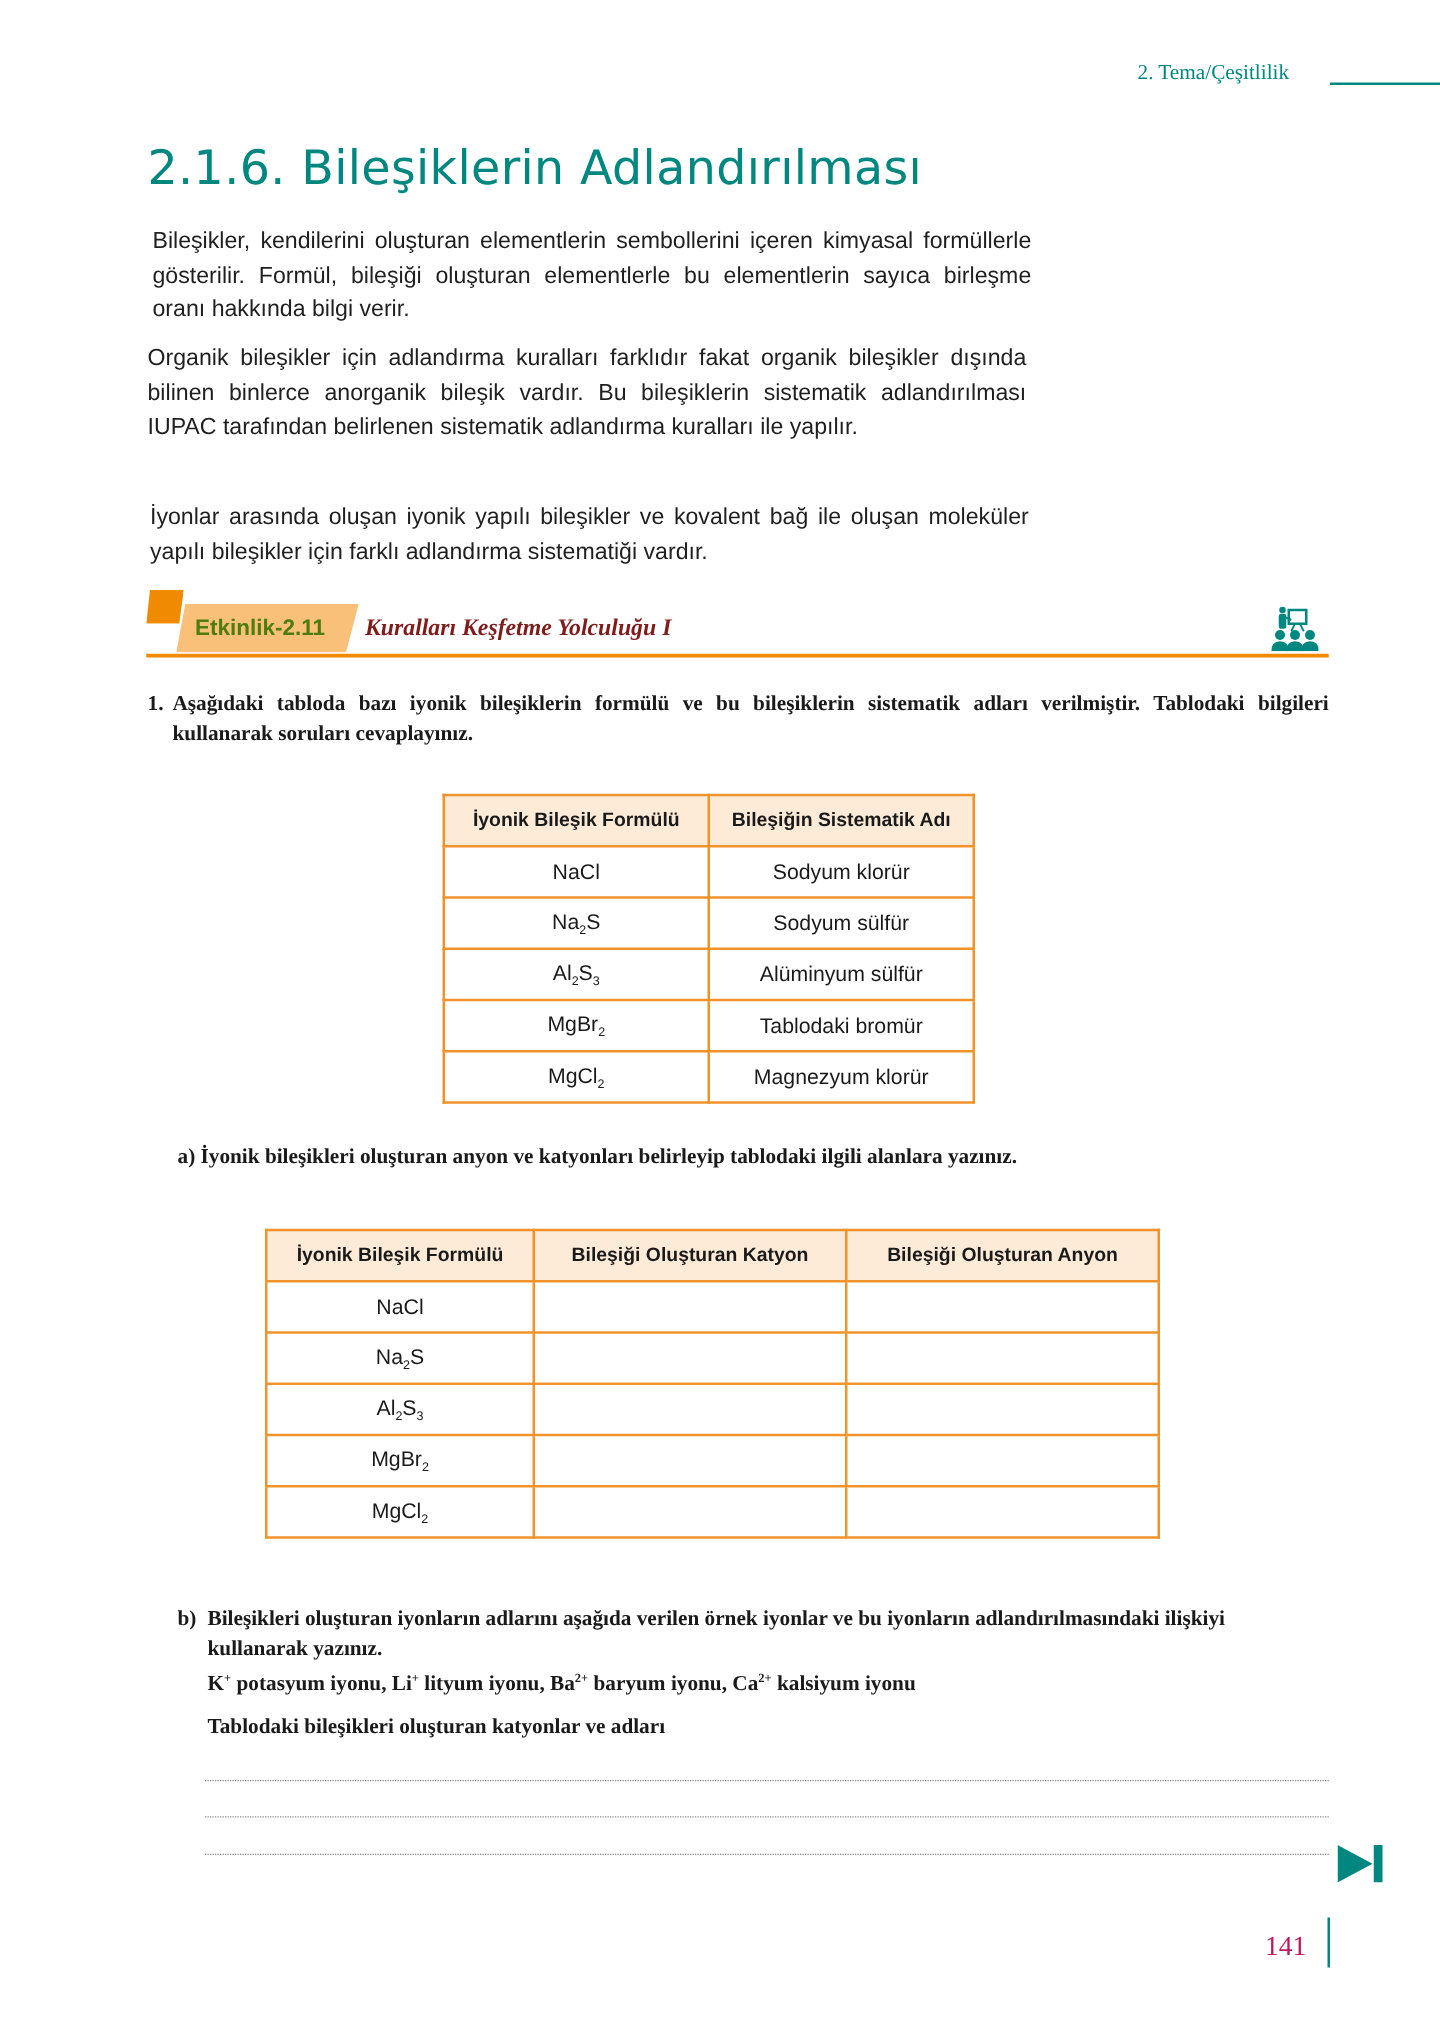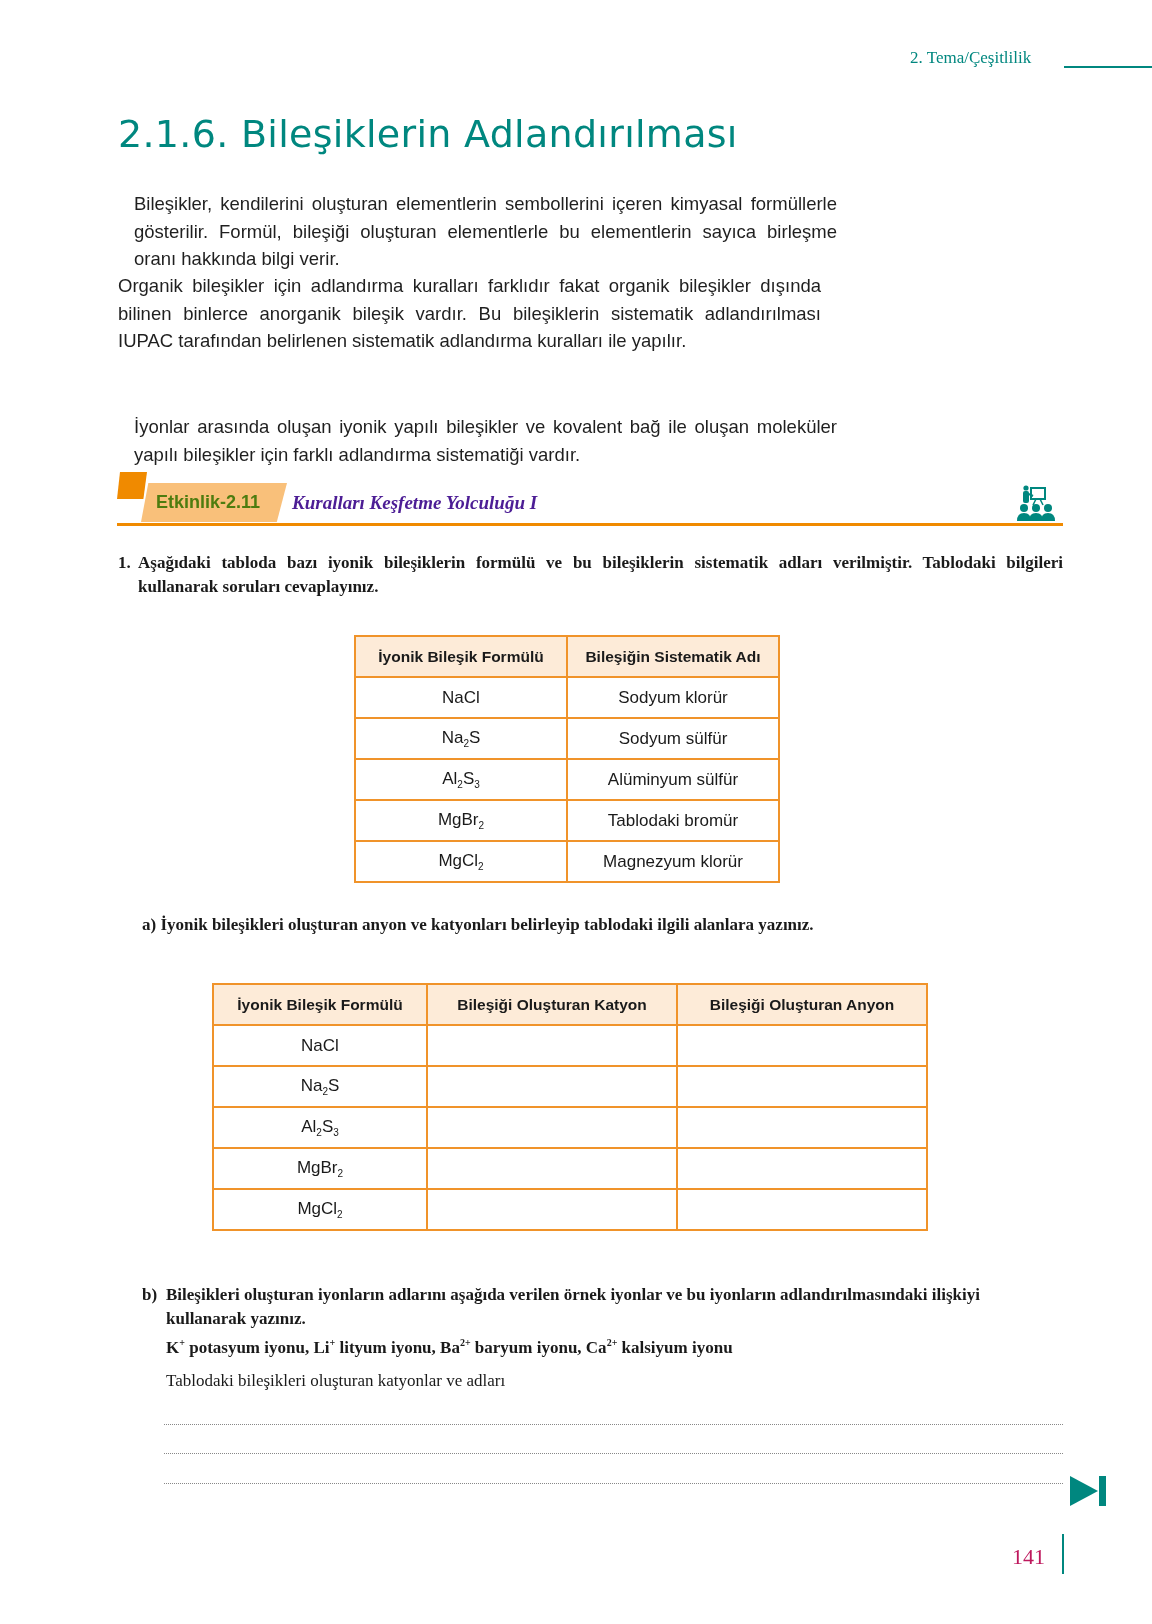--- a/index.html
+++ b/index.html
@@ -16,36 +16,36 @@
 
   .para { left: 118px; width: 703px; font-size: 18.5px; line-height: 27.5px; text-align: justify; color: #1f1f1f; }
   #para-1 { top: 174px; }
   #para-2 { top: 272px; }
   #para-3 { top: 397px; }
 
   
   #act-square { top: 472px; left: 117px; width: 30px; height: 27px; background: #f08a00; clip-path: polygon(10% 0, 100% 0, 88% 100%, 0 100%); }
   #act-label-bg { top: 483px; left: 141px; width: 146px; height: 39px; background: #f9c07a; clip-path: polygon(5% 0, 100% 0, 93% 100%, 0 100%); }
   #act-label { top: 492px; left: 156px; font-size: 18px; font-weight: bold; color: #4d7c0f; }
-  #act-title { top: 492px; left: 292px; font-size: 19px; font-style: italic; font-weight: bold; color: #4c1d95; }
+  #act-title { top: 492px; left: 292px; font-size: 19px; font-style: italic; font-weight: bold; color: #7f1d1d; }
   #act-rule { top: 523px; left: 117px; width: 946px; height: 3px; background: #f08a00; }
   #act-icon { top: 485px; left: 1017px; width: 38px; height: 36px; }
 
   
   .q { font-size: 17px; font-weight: bold; color: #1a1a1a; line-height: 24px; }
   #q1 { top: 551px; left: 118px; width: 945px; }
   #q1 .num { position: absolute; left: 0; }
   #q1 .txt { display: block; padding-left: 20px; text-align: justify; }
   #qa { top: 913px; left: 142px; }
   #qb { top: 1283px; left: 142px; width: 920px; }
   #qb .num { position: absolute; left: 0; }
   #qb .txt { display: block; padding-left: 24px; }
   #ions-line { top: 1337px; left: 166px; font-size: 17px; font-weight: bold; }
   #ions-line sup { font-size: 10px; }
-  #cations-label { top: 1371px; left: 166px; font-size: 17px; font-weight: normal; }
+  #cations-label { top: 1371px; left: 166px; font-size: 17px; font-weight: bold; }
 
   
   table { border-collapse: collapse; position: absolute; }
   td, th { border: 2px solid #f0932a; text-align: center; font-size: 17px; font-weight: normal; color: #1a1a1a; padding: 0; }
   th { background: #fdebd8; font-weight: bold; font-size: 15.5px; }
   sub { font-size: 10px; vertical-align: -4px; }
   #table-1 { top: 635px; left: 354px; }
   #table-1 th, #table-1 td { height: 39px; }
   #table-1 .c1 { width: 210px; } #table-1 .c2 { width: 210px; }
   #table-2 { top: 983px; left: 212px; }
@@ -61,23 +61,23 @@
   #page-num-rule { top: 1534px; left: 1062px; width: 2px; height: 40px; background: #00877f; }
 </style>
 </head>
 <body>
 
 <div class="abs serif" id="running-header">2. Tema/Çeşitlilik</div>
 <div class="abs" id="running-header-rule"></div>
 
 <h1 class="abs" id="page-title" style="margin:0">2.1.6. Bileşiklerin Adlandırılması</h1>
 
-<p class="abs para" id="para-1" style="margin:16px">Bileşikler, kendilerini oluşturan elementlerin sembollerini içeren kimyasal formüllerle gösterilir. Formül, bileşiği oluşturan elementlerle bu elementlerin sayıca birleşme oranı hakkında bilgi verir.</p>
+<p class="abs para" id="para-1" style="margin:4px">Bileşikler, kendilerini oluşturan elementlerin sembollerini içeren kimyasal formüllerle gösterilir. Formül, bileşiği oluşturan elementlerle bu elementlerin sayıca birleşme oranı hakkında bilgi verir.</p>
 <p class="abs para" id="para-2" style="margin:0">Organik bileşikler için adlandırma kuralları farklıdır fakat organik bileşikler dışında bilinen binlerce anorganik bileşik vardır. Bu bileşiklerin sistematik adlandırılması IUPAC tarafından belirlenen sistematik adlandırma kuralları ile yapılır.</p>
-<p class="abs para" id="para-3" style="margin:16px">İyonlar arasında oluşan iyonik yapılı bileşikler ve kovalent bağ ile oluşan moleküler yapılı bileşikler için farklı adlandırma sistematiği vardır.</p>
+<p class="abs para" id="para-3" style="margin:2px">İyonlar arasında oluşan iyonik yapılı bileşikler ve kovalent bağ ile oluşan moleküler yapılı bileşikler için farklı adlandırma sistematiği vardır.</p>
 
 <div class="abs" id="act-square"></div>
 <div class="abs" id="act-label-bg"></div>
 <div class="abs" id="act-label">Etkinlik-2.11</div>
 <div class="abs serif" id="act-title">Kuralları Keşfetme Yolculuğu I</div>
 <div class="abs" id="act-rule"></div>
 <svg class="abs" id="act-icon" viewBox="0 0 38 36">
   <g fill="#00877f">
     <circle cx="9" cy="3" r="2.6"></circle>
     <rect x="6" y="6" width="6" height="12" rx="2"></rect>

